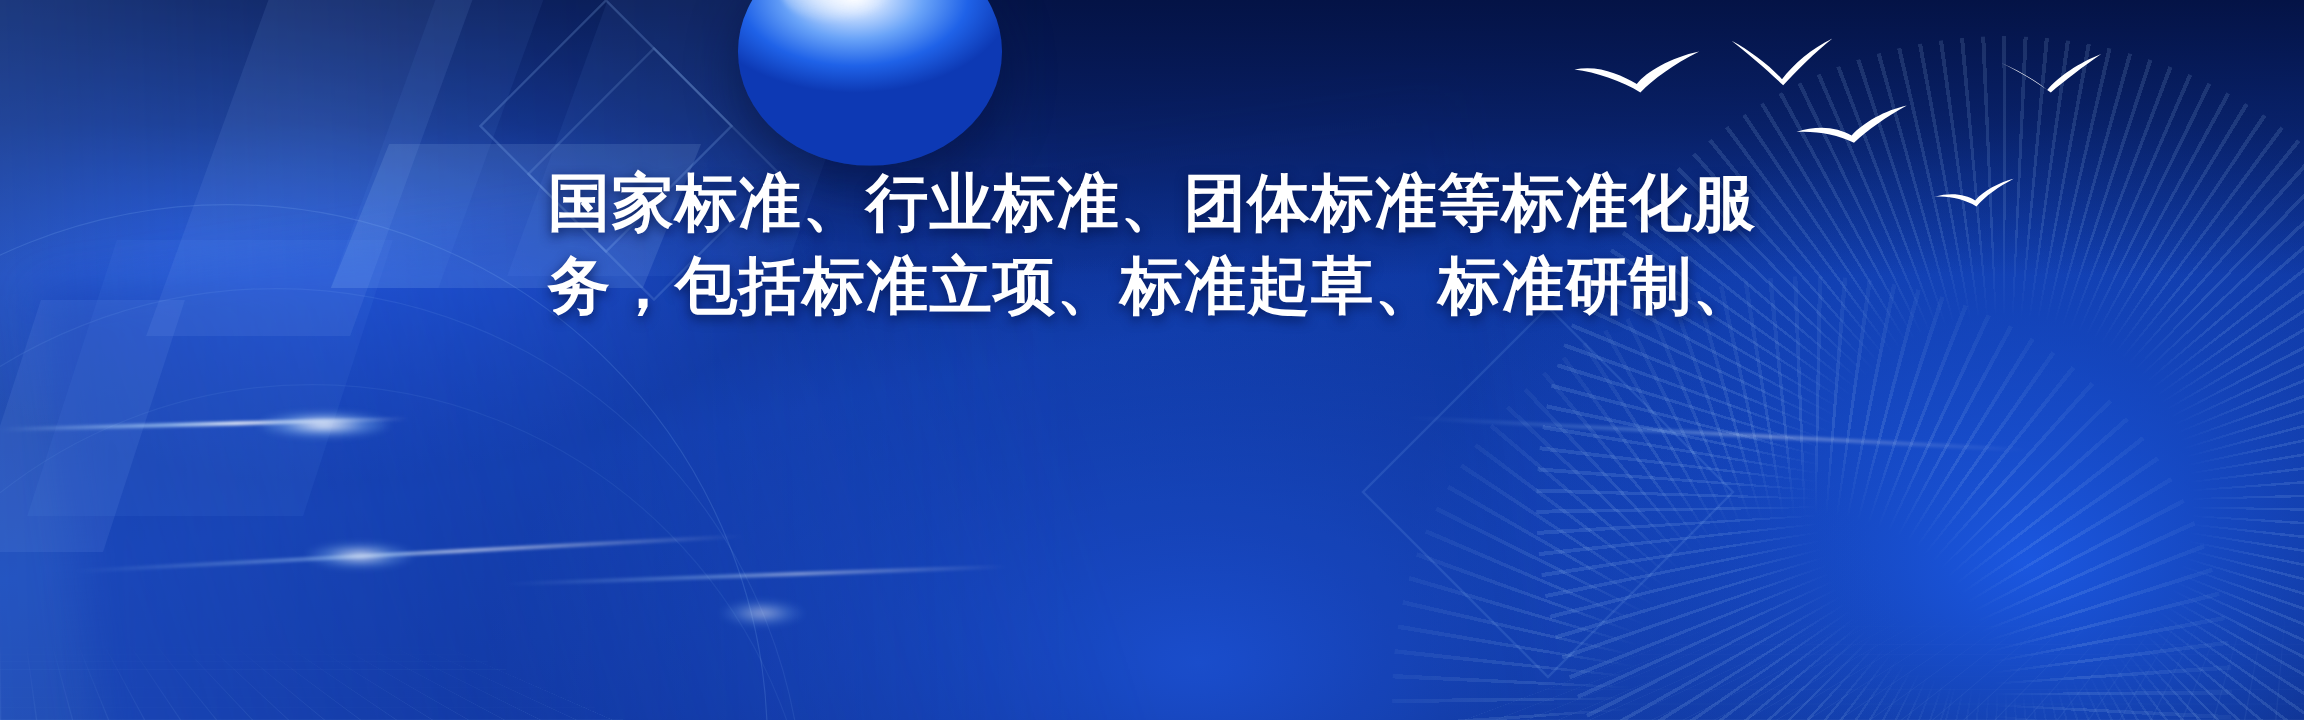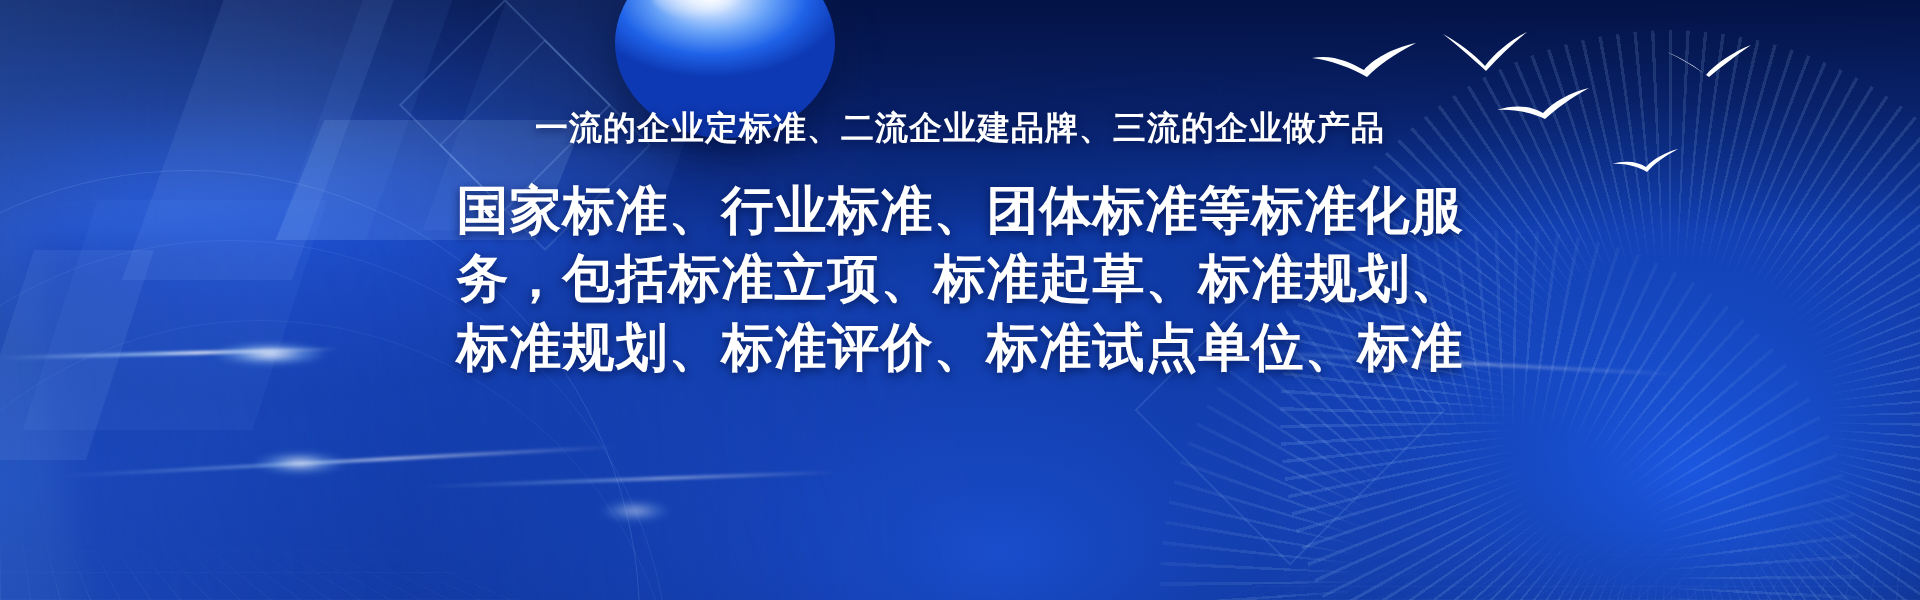--- a/index.html
+++ b/index.html
@@ -240,22 +240,20 @@
       </svg>
     </div>
     <div class="gull" style="left:1610px; top:148px;">
       <svg width="70" height="26" viewBox="0 0 70 26">
         <path d="M2 16 C16 12, 28 14, 36 19 C43 11, 56 4, 68 1 C55 8, 45 15, 37 24 C27 18, 14 15, 2 16 Z" fill="#ffffff"></path>
       </svg>
     </div>
   </div>
 
   <div class="content">
-    <div class="headline">一流的企业定标准、二流企业建品牌、三流的企业做产品</div>
 
     <div class="body">
       <span class="ln">国家标准、行业标准、团体标准等标准化服</span>
-      <span class="ln">务，包括标准立项、标准起草、标准规划、</span>
-      <span class="ln">标准规划、标准评价、标准试点单位、标准</span>
+      <span class="ln">务，包括标准立项、标准起草、标准研制、</span>
     </div>
   </div>
 
 </div>
 
 </body></html>

